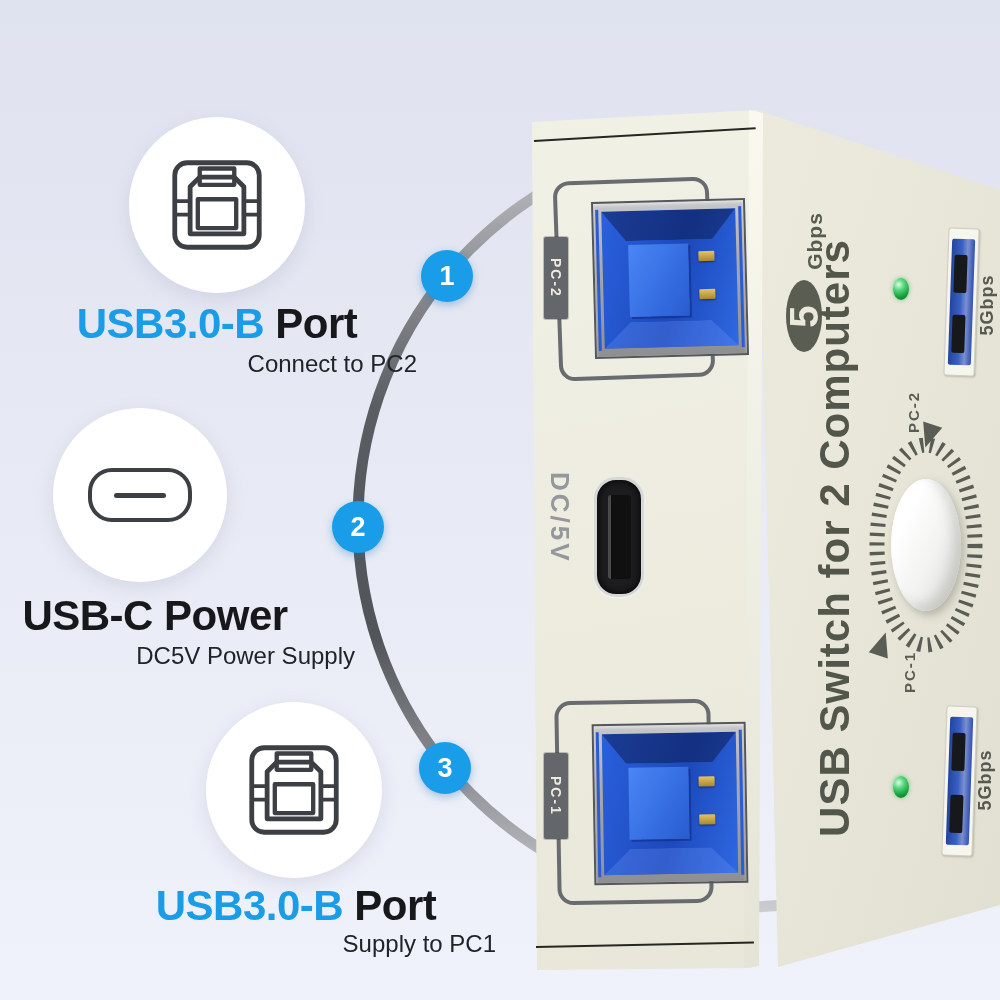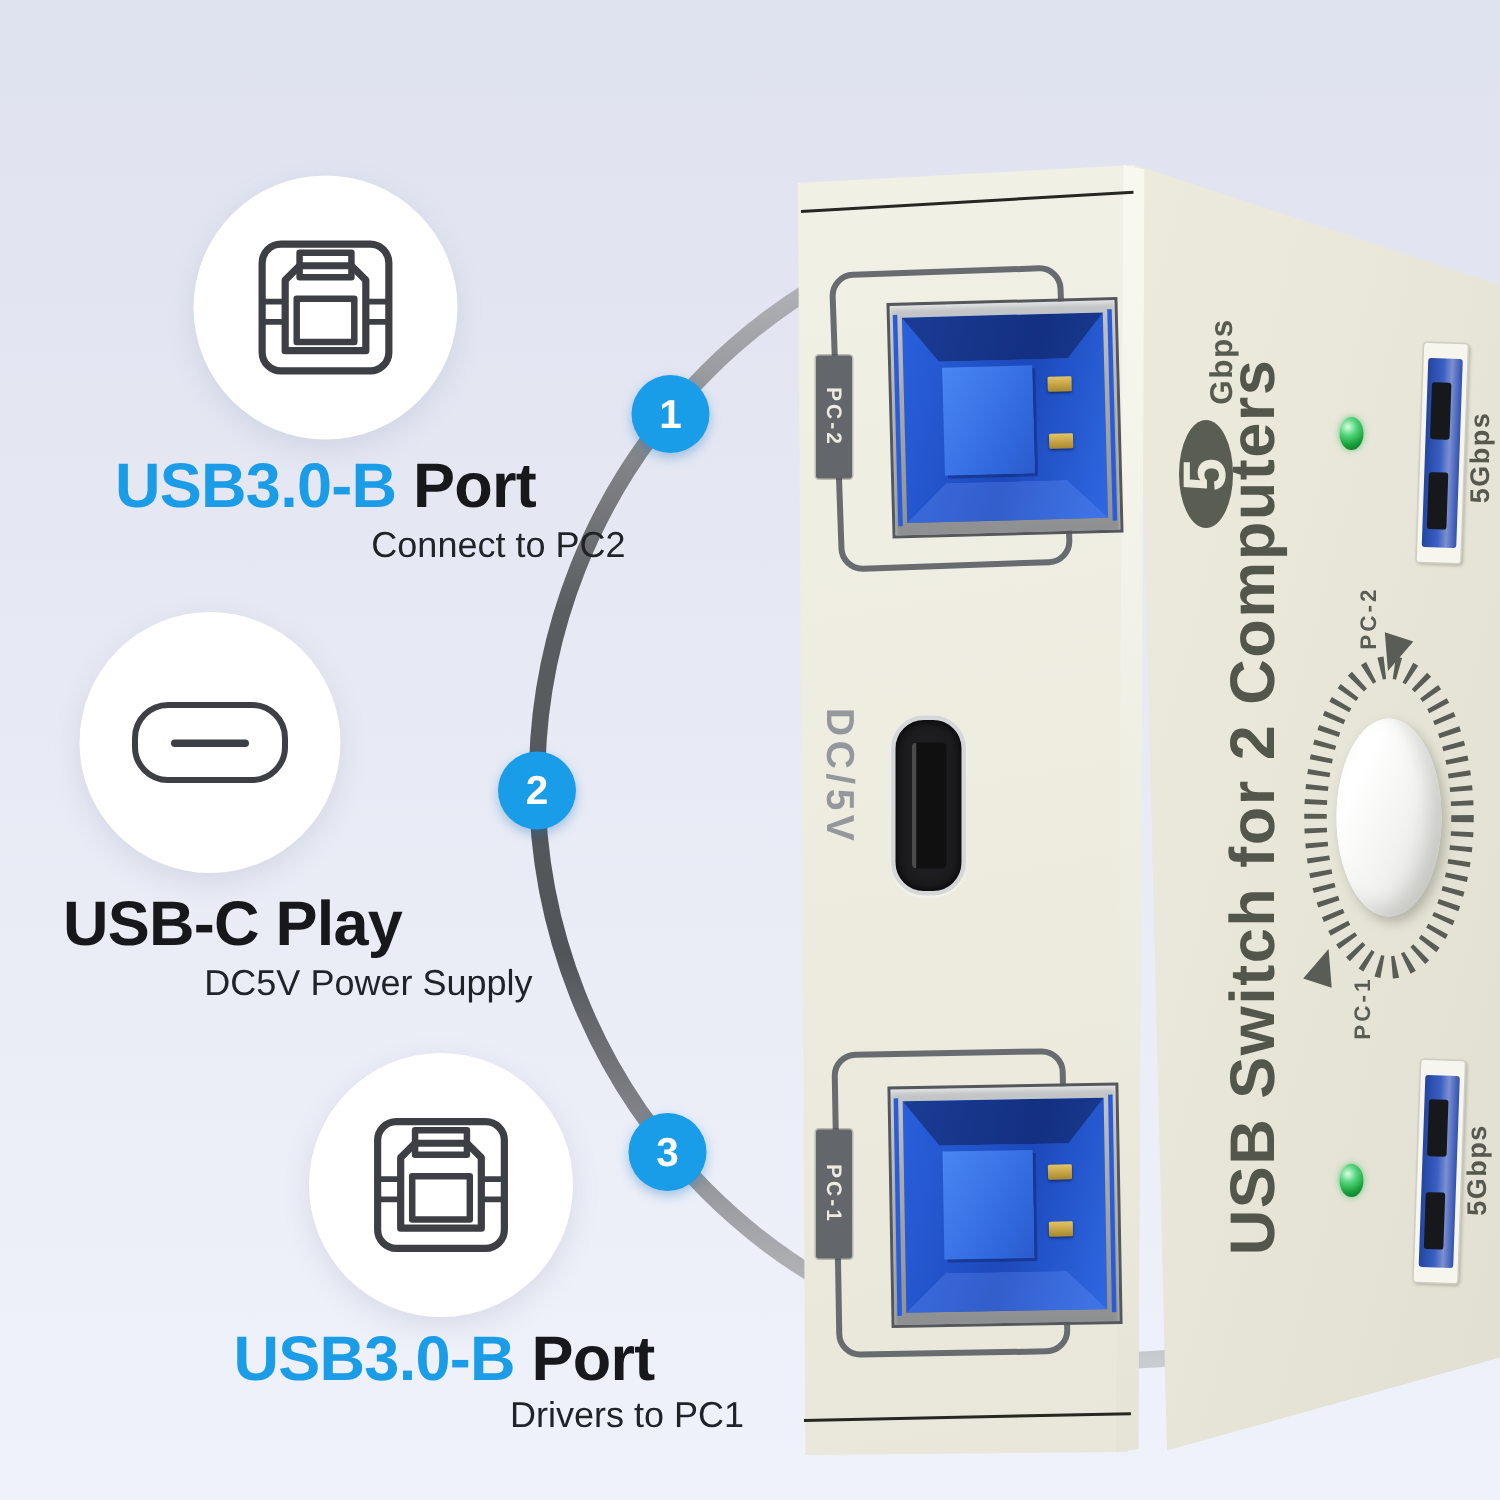--- a/index.html
+++ b/index.html
@@ -122,39 +122,39 @@
     <span class="accent">USB3.0-B</span><span> Port</span>
   </div>
   <div class="abs c-sub" style="left:17px;top:350px;width:400px;">Connect to PC2</div>
 
   <div class="abs c-circle" style="left:53px;top:408px;width:174px;height:174px;">
     <div class="usbc-pill">
       <div class="usbc-line"></div>
     </div>
   </div>
   <div class="abs c-head" style="left:-45px;top:592px;width:400px;">
-    <span class="accent"></span><span>USB-C Play</span>
+    <span class="accent"></span><span>USB-C Power</span>
   </div>
   <div class="abs c-sub" style="left:-45px;top:642px;width:400px;">DC5V Power Supply</div>
 
   <div class="abs c-circle" style="left:206px;top:702px;width:176px;height:176px;">
     <svg width="96" height="96" viewBox="0 0 100 100">
       <g fill="none" stroke="#3c3f43" stroke-width="5" stroke-linejoin="round">
         <rect x="6" y="6" width="88" height="88" rx="13"></rect>
         <path d="M32 21 L22 31 V80 H78 V31 L68 21 Z"></path>
         <rect x="32" y="12" width="36" height="17" stroke-width="4.5"></rect>
         <rect x="30" y="44" width="40" height="30" stroke-width="4.5"></rect>
         <path d="M6 46 H22 M6 60 H22 M78 46 H94 M78 60 H94" stroke-width="4"></path>
       </g>
     </svg>
   </div>
   <div class="abs c-head" style="left:96px;top:882px;width:400px;">
     <span class="accent">USB3.0-B</span><span> Port</span>
   </div>
-  <div class="abs c-sub" style="left:96px;top:930px;width:400px;">Drivers to PC1</div>
+  <div class="abs c-sub" style="left:96px;top:930px;width:400px;">Supply to PC1</div>
 
   <div class="abs badge" style="left:421px;top:250px;">1</div>
   <div class="abs badge" style="left:332px;top:501px;">2</div>
   <div class="abs badge" style="left:419px;top:742px;">3</div>
 
   <div class="abs" id="device">
 
     <div class="abs face-side"></div>
 
     <div class="abs face-front"></div>

